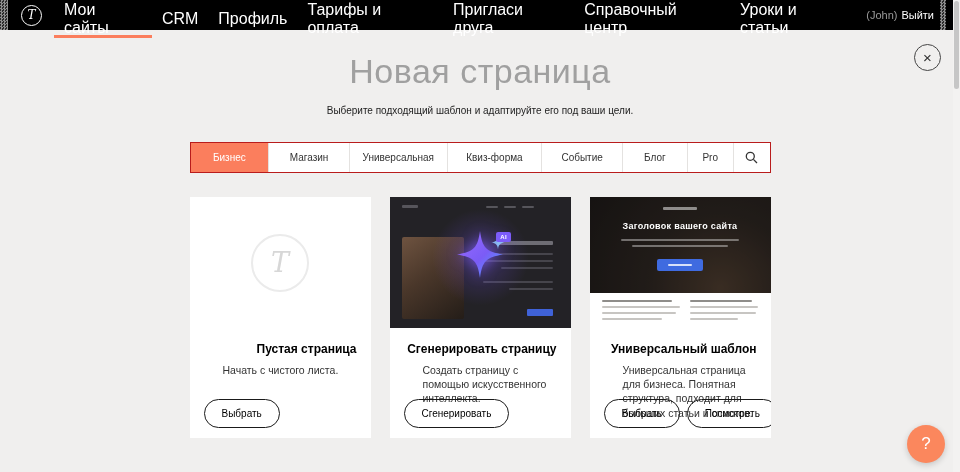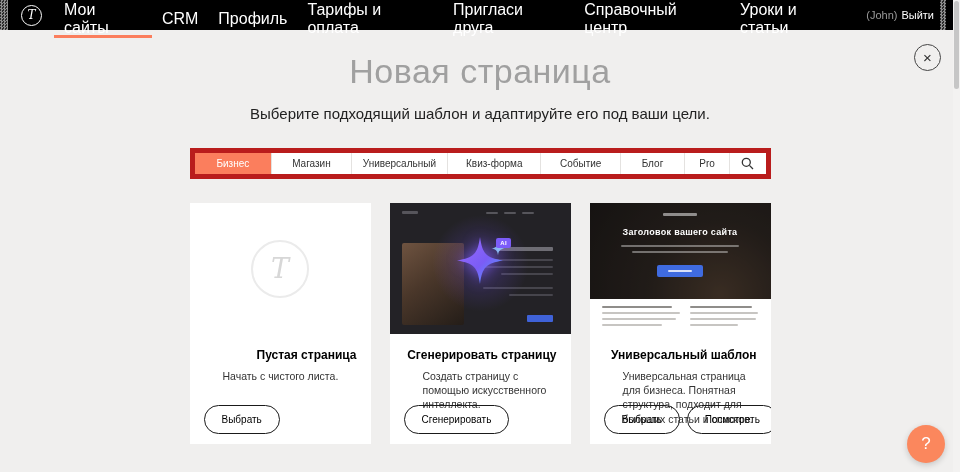--- a/index.html
+++ b/index.html
@@ -23,24 +23,24 @@
   .user a { color:#fff; text-decoration:none; cursor:pointer; }
 
   
   .scrollbar { position:absolute; top:0; right:0; width:7px; height:472px; background:#f3f2f1; z-index:50; }
   .scrollbar .thumb { position:absolute; top:1px; left:1px; width:5px; height:88px; background:#c6c6c6; border-radius:3px; }
 
   
   .content { position:relative; height:442px; }
   .close-btn { position:absolute; top:14px; right:19px; width:27px; height:27px; border-radius:50%; border:1px solid #454545; background:transparent; color:#2e2e2e; font-size:15px; line-height:1; cursor:pointer; display:flex; align-items:center; justify-content:center; }
   h1.page-title { padding-top:22px; text-align:center; font-size:34px; font-weight:300; color:#a0a0a0; letter-spacing:0.5px; }
-  .subtitle { margin-top:14px; text-align:center; font-size:15px; color:#222; }
-
-  
-  .tabs { width:581px; margin:26px auto 0; display:flex; background:#fff; border:5px solid #b91c1c; height:31px; }
+  .subtitle { margin-top:14px; text-align:center; font-size:10px; color:#222; }
+
+  
+  .tabs { width:581px; margin:26px auto 0; display:flex; background:#fff; border:1px solid #b91c1c; height:31px; }
   .tab { border:none; background:#fff; border-right:1px solid #e4e2e0; font-size:10px; color:#333; cursor:pointer; font-family:inherit; display:flex; align-items:center; justify-content:center; }
   .tab:last-child { border-right:none; }
   .tab.active { background:#fb7e5d; color:#fff; }
   .tab-search svg { display:block; }
 
   
   .cards { width:581px; margin:24px auto 0; display:grid; grid-template-columns:repeat(3,181px); gap:19px; }
   .card { position:relative; background:#fff; height:241px; overflow:hidden; cursor:pointer; }
   .card-img { position:relative; width:100%; height:131px; overflow:hidden; }
   .card-body { padding:14px 14px 0; }
@@ -111,21 +111,21 @@
   </header>
 
   <main class="content">
     <button class="close-btn">×</button>
     <h1 class="page-title">Новая страница</h1>
     <p class="subtitle">Выберите подходящий шаблон и адаптируйте его под ваши цели.</p>
 
     <div class="tabs">
       <button class="tab active" style="width:79px">Бизнес</button>
       <button class="tab" style="width:81px">Магазин</button>
-      <button class="tab" style="width:98px">Универсальный</button>
+      <button class="tab" style="width:98px">Универсальная</button>
       <button class="tab" style="width:95px">Квиз-форма</button>
       <button class="tab" style="width:81px">Событие</button>
       <button class="tab" style="width:65px">Блог</button>
       <button class="tab" style="width:46px">Pro</button>
       <button class="tab tab-search" style="width:36px">
         <span>
           <svg width="13" height="13" viewBox="0 0 13 13">
               <circle cx="5.3" cy="5.3" r="4" fill="none" stroke="#333" stroke-width="1.3"></circle>
               <line x1="8.4" y1="8.4" x2="12" y2="12" stroke="#333" stroke-width="1.3"></line>
             </svg>

